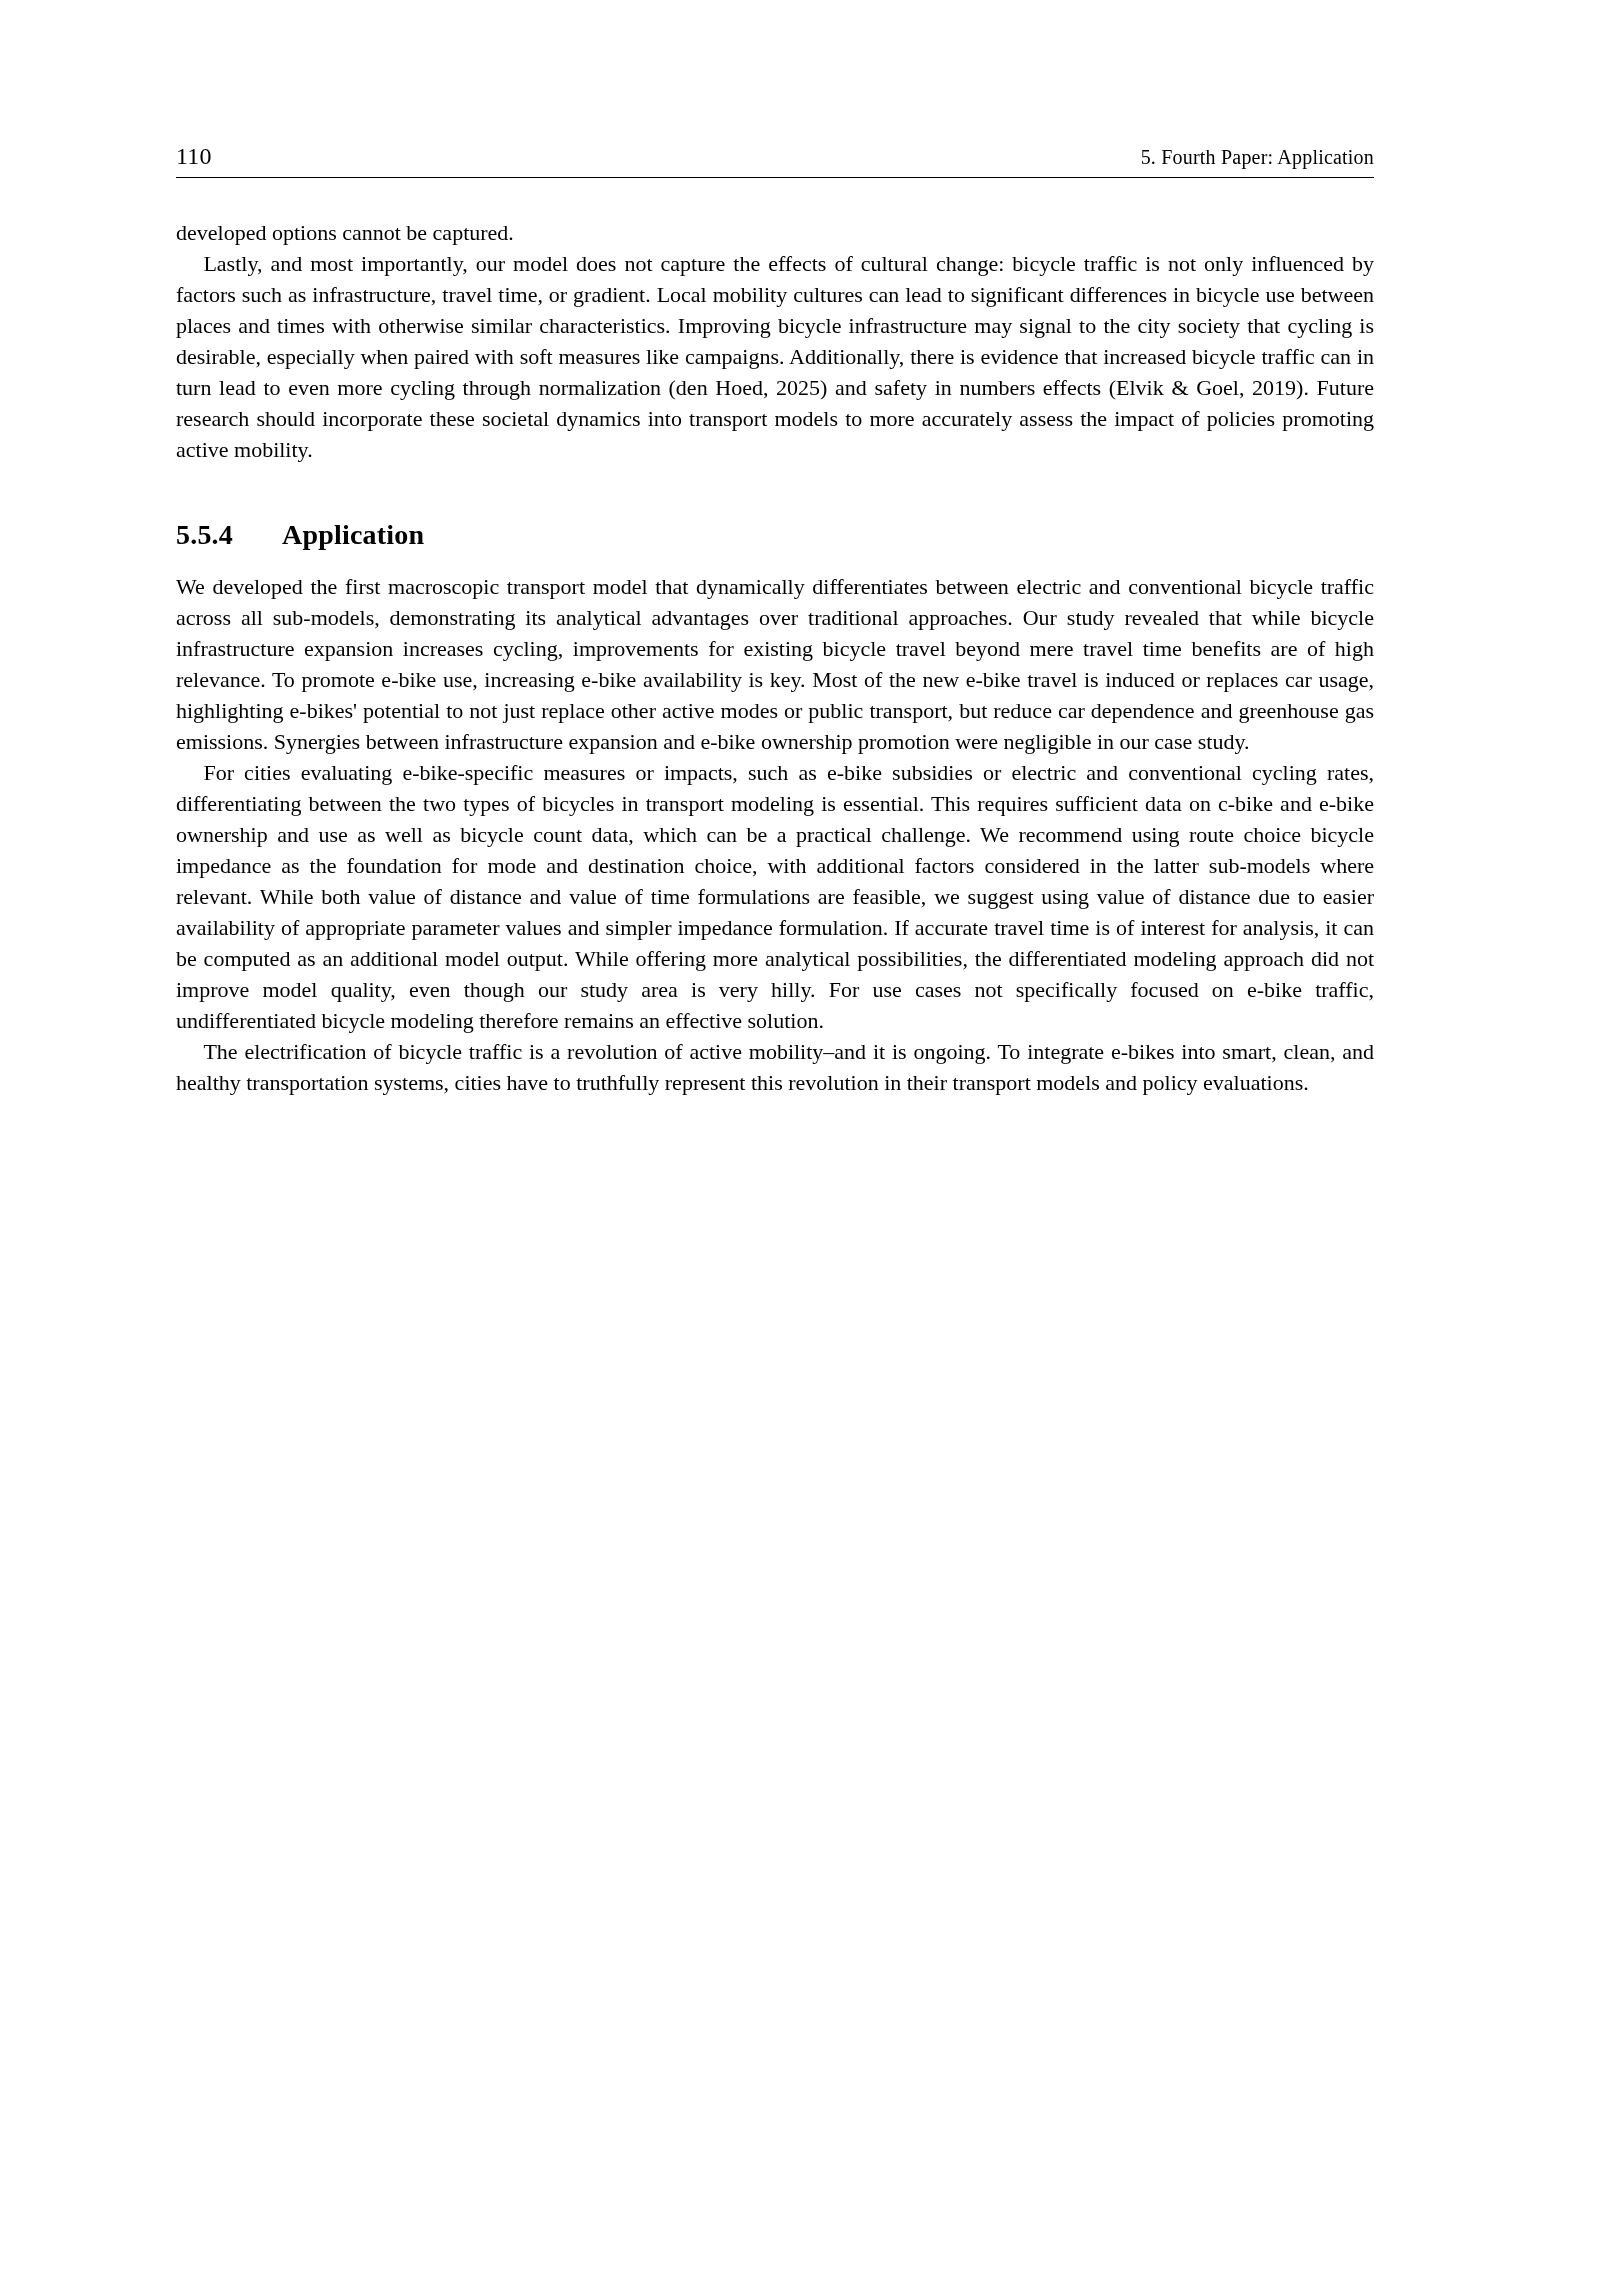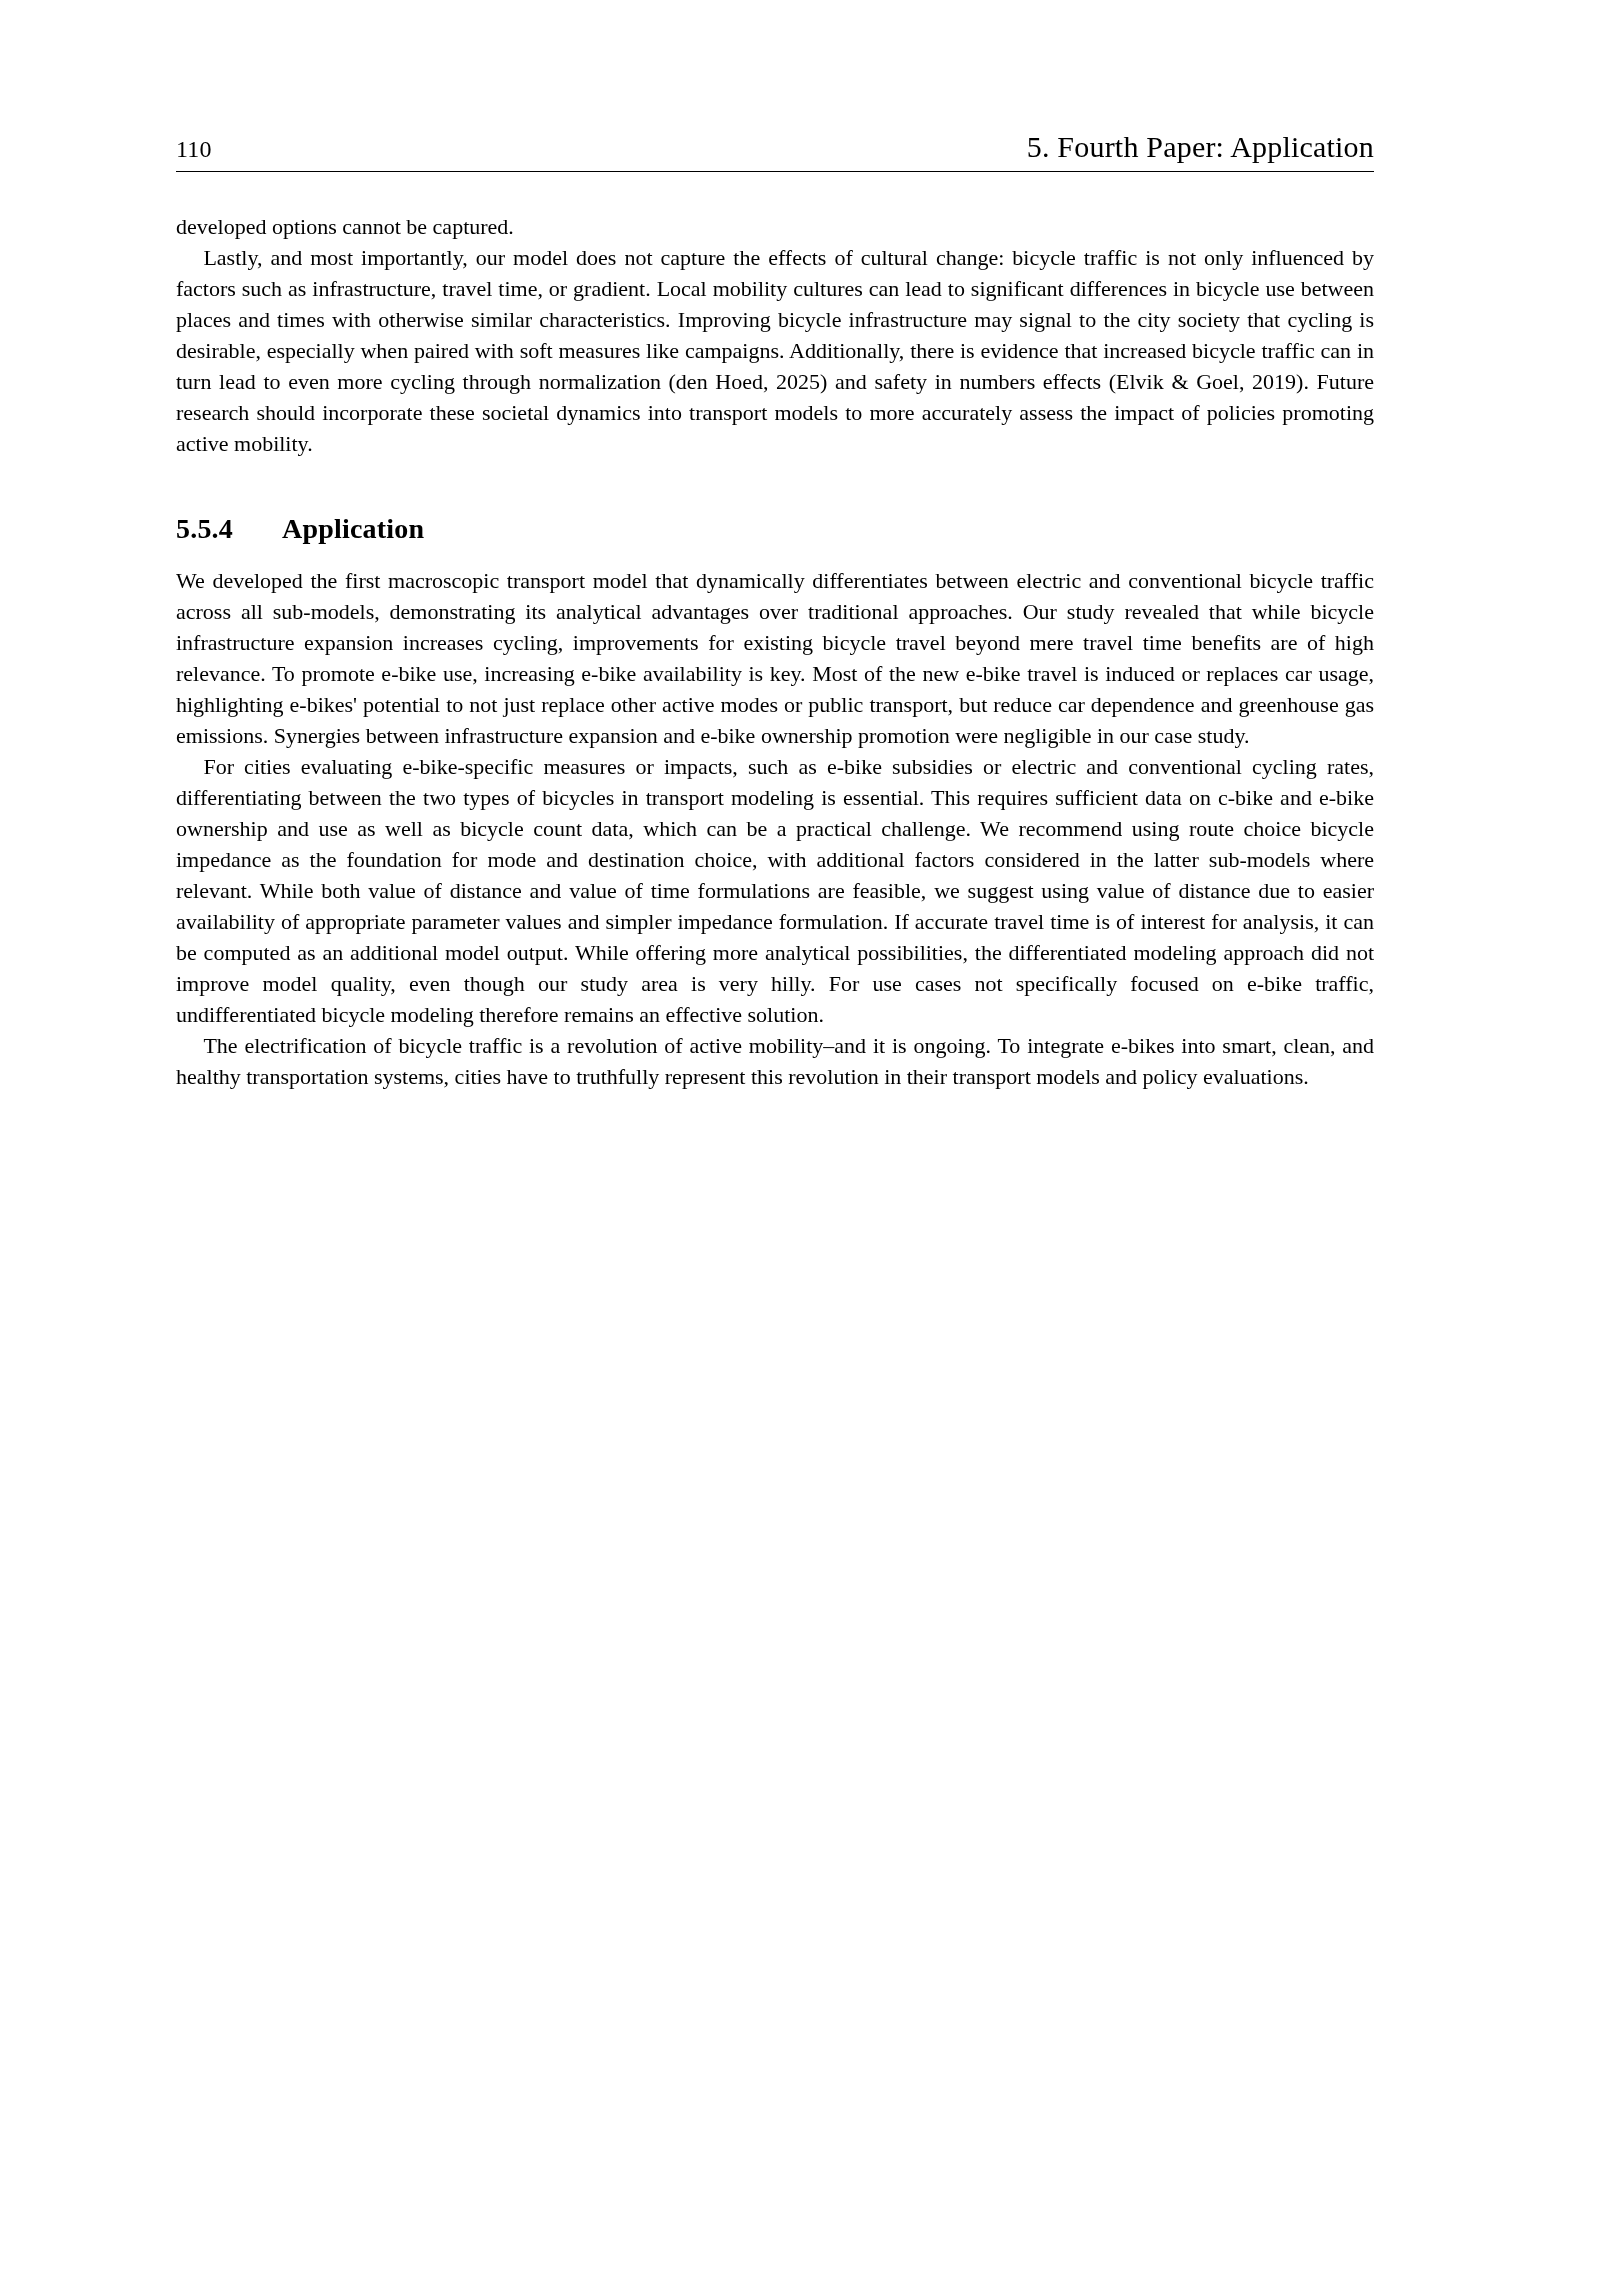--- a/index.html
+++ b/index.html
@@ -15,37 +15,37 @@
   }
   .page {
     position: relative;
     width: 1621px;
     height: 2293px;
     box-sizing: border-box;
   }
   .content {
     position: absolute;
     left: 176px;
-    top: 130px;
+    top: 143px;
     width: 1198px;
   }
   .header {
     display: flex;
     justify-content: space-between;
     align-items: baseline;
     font-size: 24px;
     letter-spacing: 0.2px;
     padding-bottom: 6.9px;
     border-bottom: 1.4px solid #000;
   }
   .header .page-num {
     font-size: 24px;
   }
   .header .chapter-title {
-    font-size: 30px;
+    font-size: 20px;
   }
   .body-text {
     margin-top: 39px;
     font-size: 22px;
     line-height: 31px;
     text-align: justify;
     text-justify: inter-word;
     hyphens: manual;
   }
   p.para {

